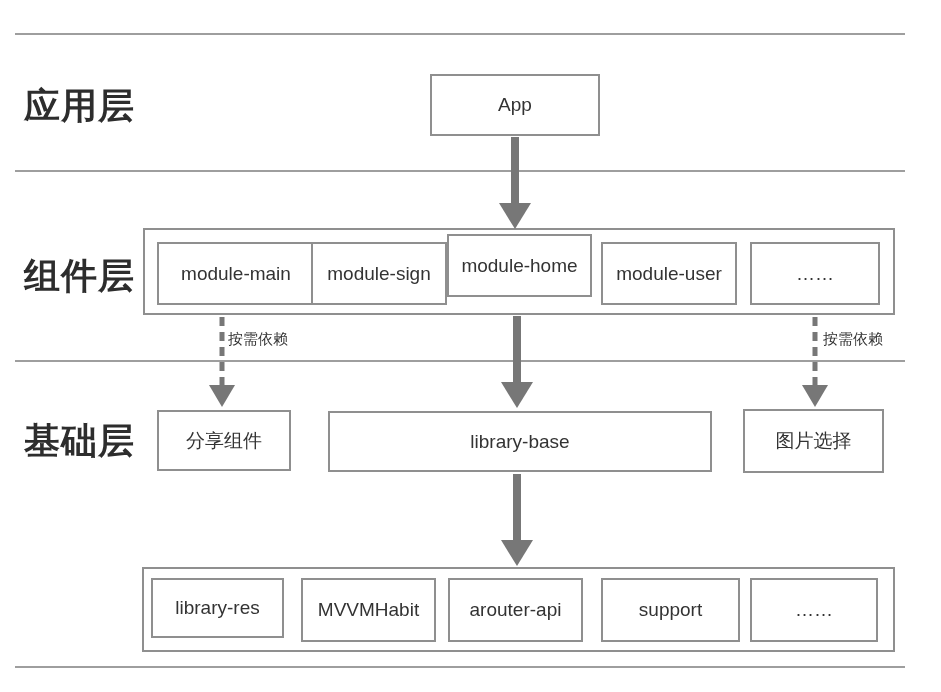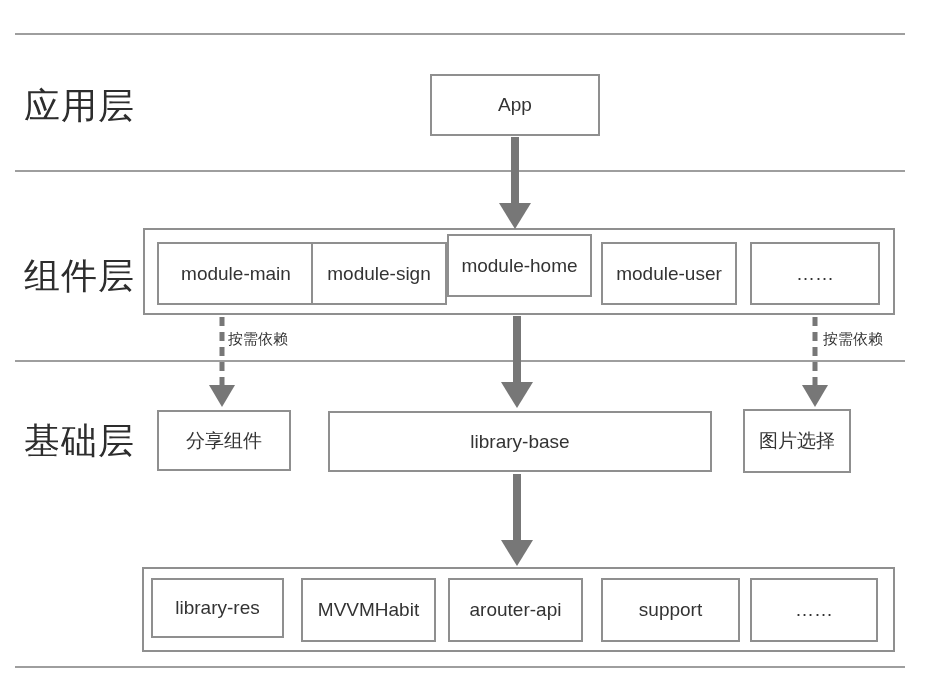--- a/index.html
+++ b/index.html
@@ -19,21 +19,21 @@
     font-family:"Liberation Sans","DejaVu Sans",sans-serif;
     color:var(--text);
     overflow:hidden;
   }
   .divider{
     position:absolute;left:15px;width:890px;height:2px;
     background:var(--divider);
   }
   .layer-label{
     position:absolute;left:24px;
-    font-size:36px;font-weight:normal;
+    font-size:36px;font-weight:bold;
     color:var(--layer-label);
     letter-spacing:1px;
     line-height:1.2;
   }
   .box{
     position:absolute;
     box-sizing:border-box;
     border:2px solid var(--box-border);
     background:#fff;
     display:flex;align-items:center;justify-content:center;
@@ -80,21 +80,21 @@
   <div class="box" style="left:311px;top:242px;width:136px;height:63px">module-sign</div>
   <div class="box" style="left:447px;top:234px;width:145px;height:63px">module-home</div>
   <div class="box" style="left:601px;top:242px;width:136px;height:63px">module-user</div>
   <div class="box" style="left:750px;top:242px;width:130px;height:63px">……</div>
 
   <div class="dep-label" style="left:228px;top:331px">按需依赖</div>
   <div class="dep-label" style="left:823px;top:331px">按需依赖</div>
 
   <div class="box" style="left:157px;top:410px;width:134px;height:61px">分享组件</div>
   <div class="box" style="left:328px;top:411px;width:384px;height:61px">library-base</div>
-  <div class="box" style="left:743px;top:409px;width:108px;height:64px">图片选择</div>
+  <div class="box" style="left:743px;top:409px;width:141px;height:64px">图片选择</div>
 
   <div class="container" style="left:142px;top:567px;width:753px;height:85px"></div>
   <div class="box" style="left:151px;top:578px;width:133px;height:60px">library-res</div>
   <div class="box" style="left:301px;top:578px;width:135px;height:64px">MVVMHabit</div>
   <div class="box" style="left:448px;top:578px;width:135px;height:64px">arouter-api</div>
   <div class="box" style="left:601px;top:578px;width:139px;height:64px">support</div>
   <div class="box" style="left:750px;top:578px;width:128px;height:64px">……</div>
 
   <svg class="arrows" width="941" height="692" viewBox="0 0 941 692">
 

